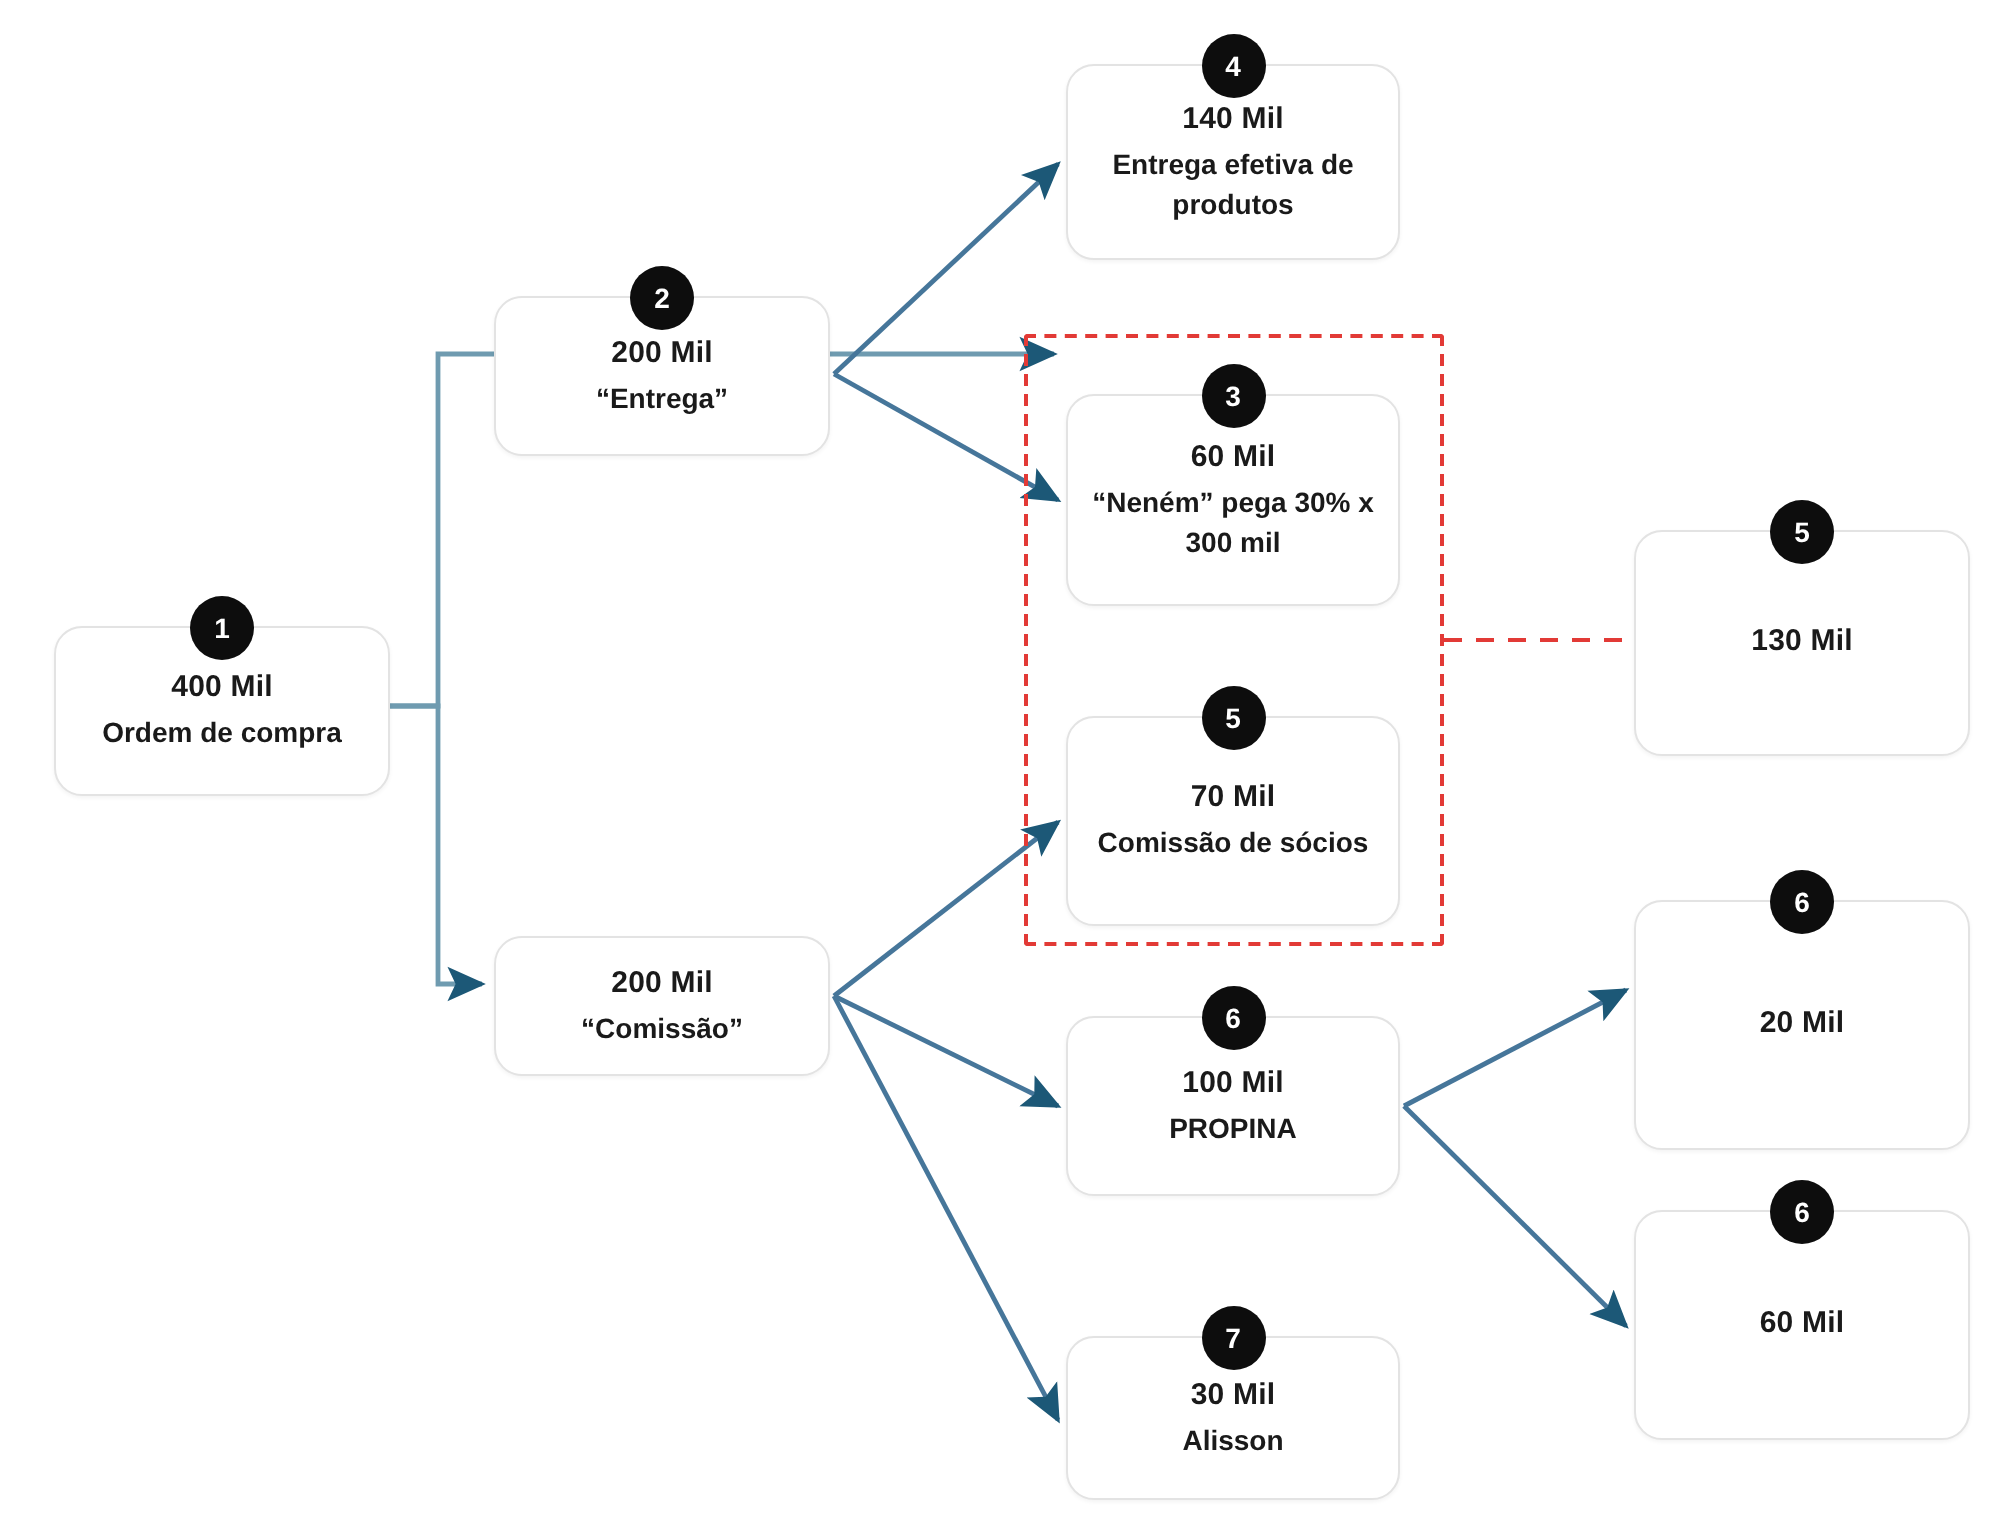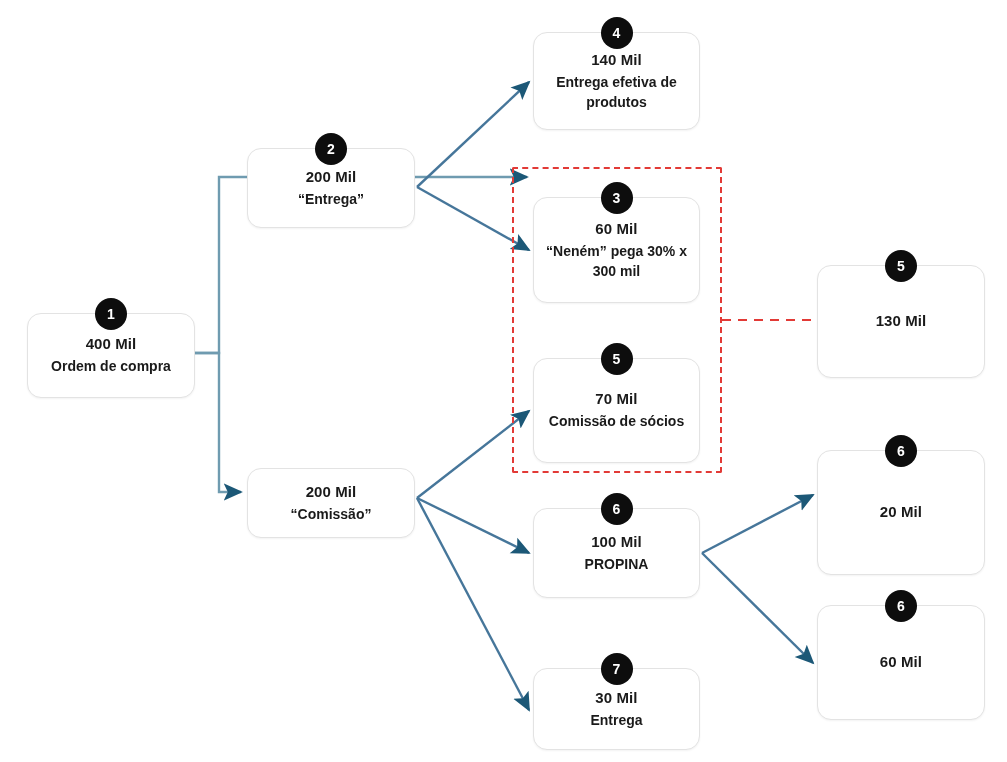--- a/index.html
+++ b/index.html
@@ -161,16 +161,16 @@
   </div>
 
   <div class="node" style="left:817px; top:605px; width:168px; height:115px;">
     <div class="badge">6</div>
     <p class="title">60 Mil</p>
   </div>
 
   <div class="node" style="left:533px; top:668px; width:167px; height:82px;">
     <div class="badge">7</div>
     <p class="title">30 Mil</p>
-    <p class="subtitle">Entrega</p>
+    <p class="subtitle">Alisson</p>
   </div>
 
 </div>
 
 </body></html>

